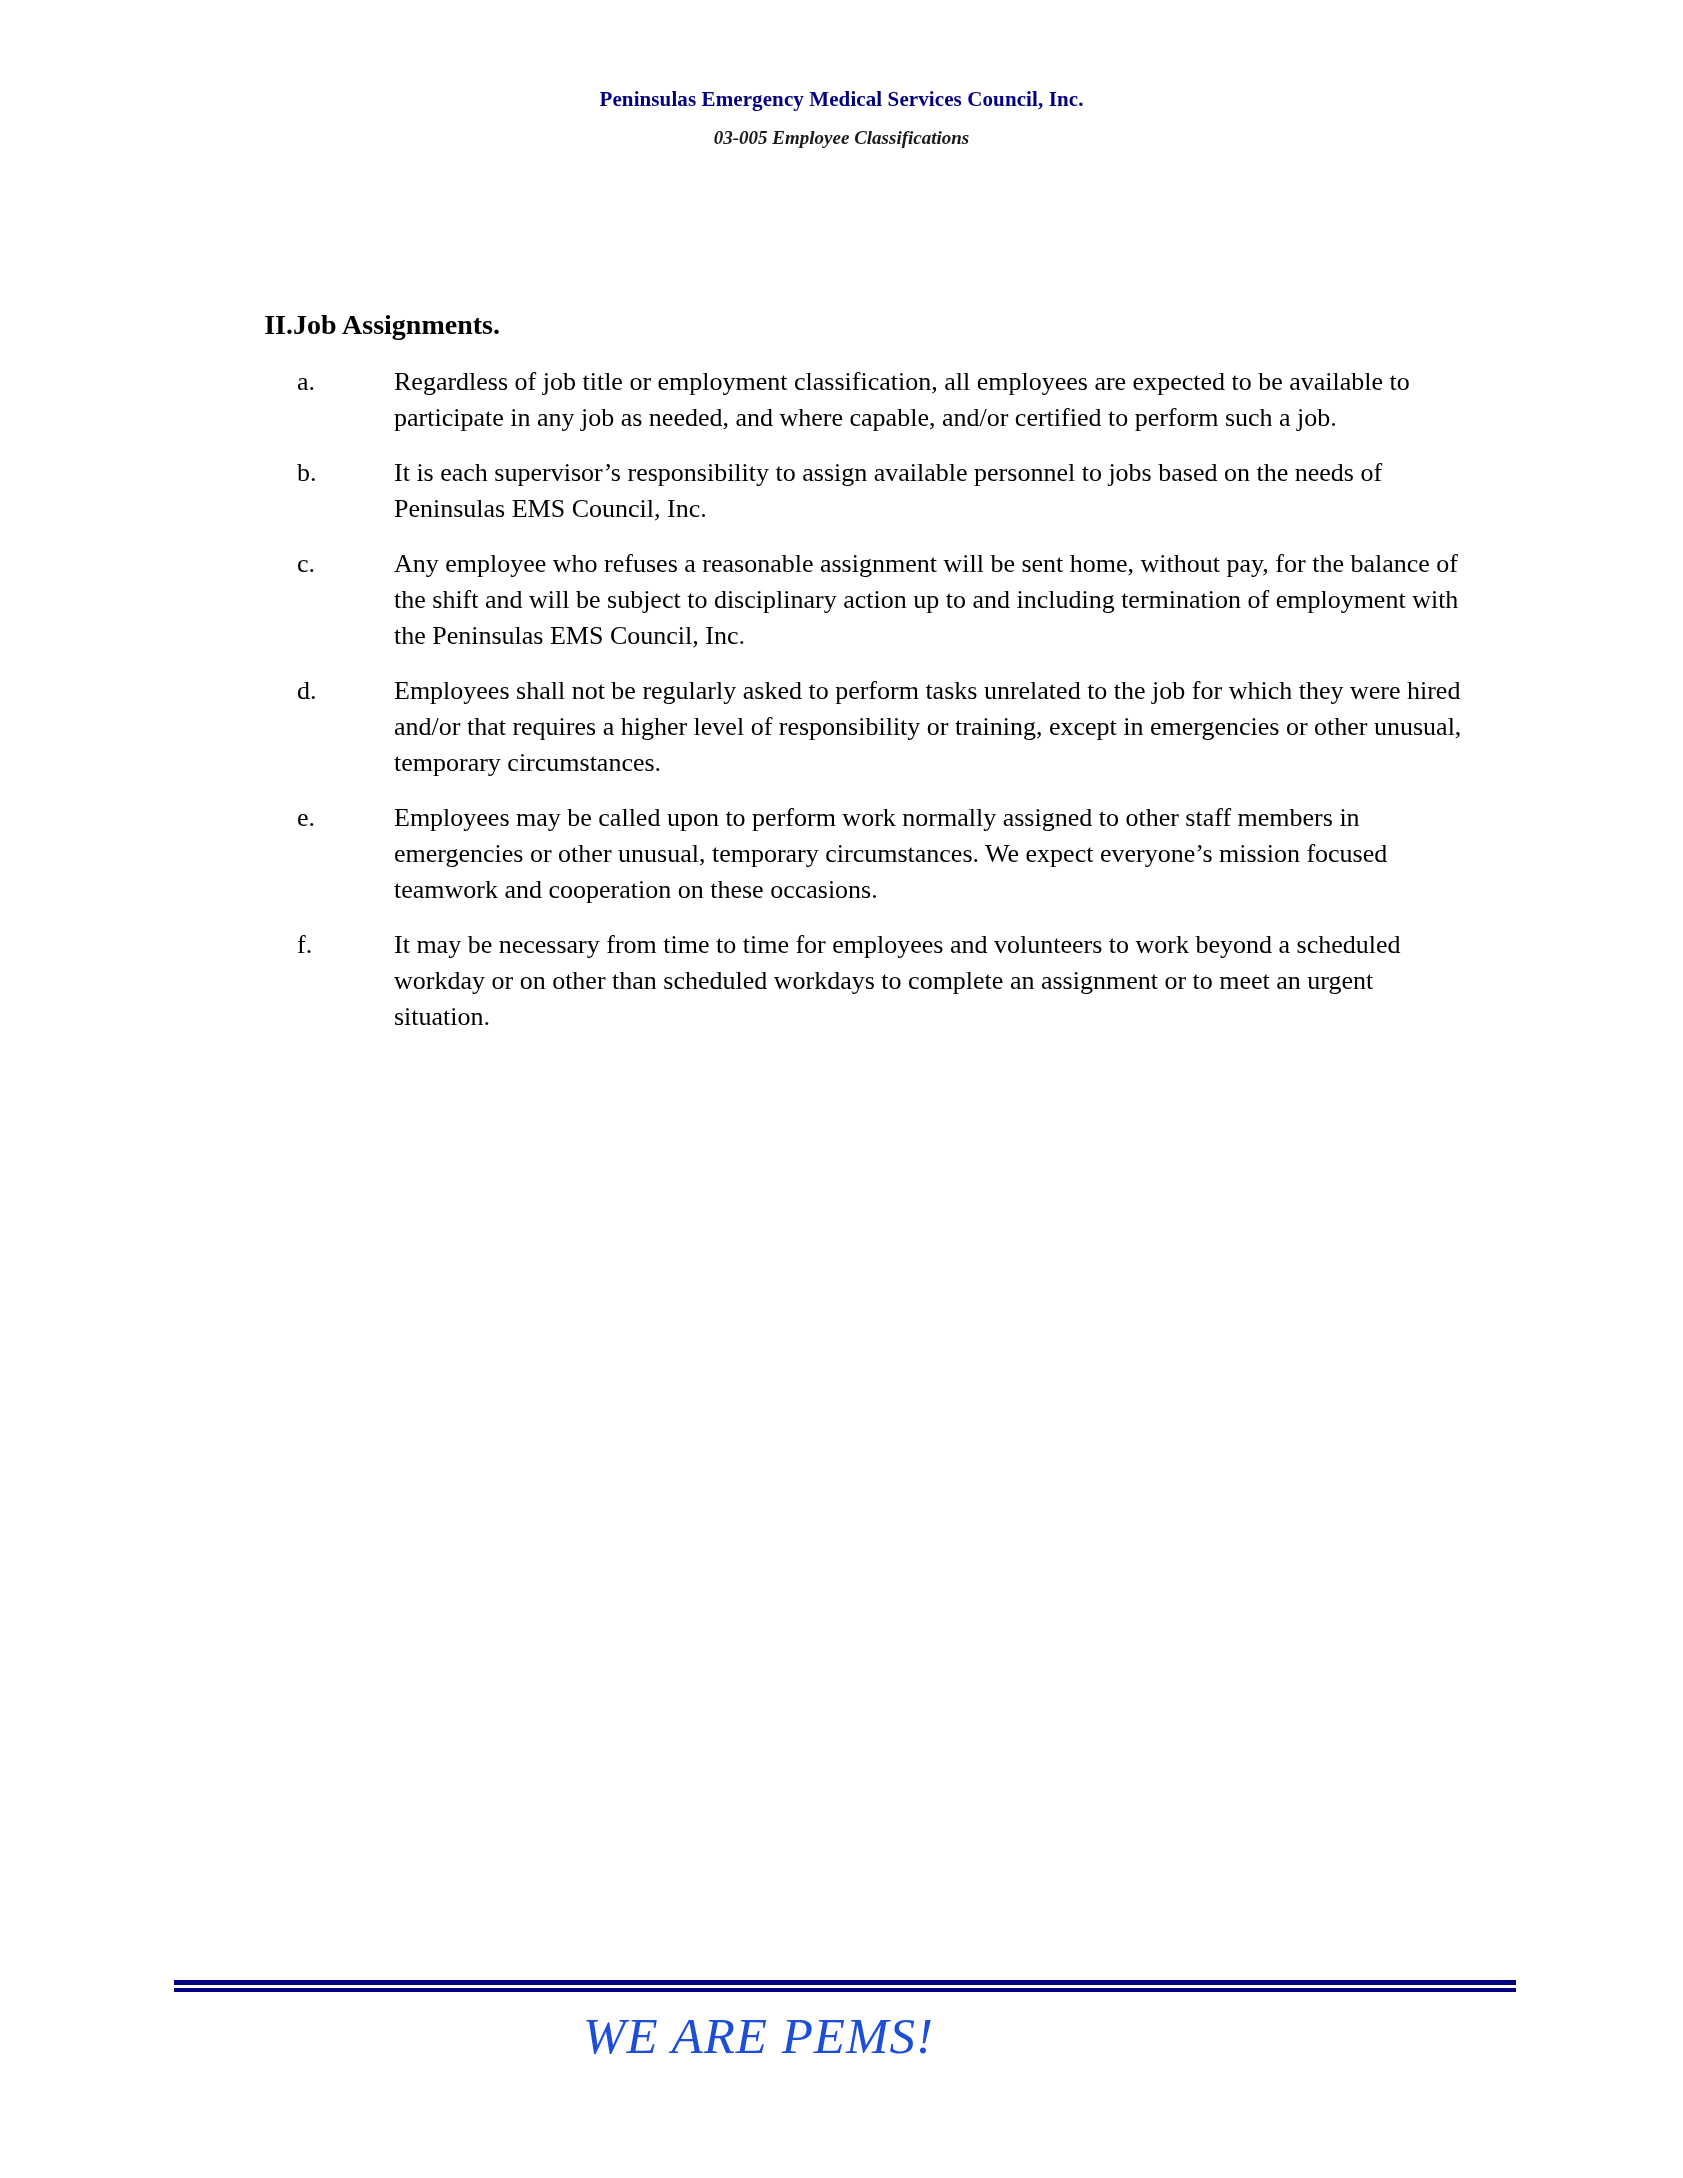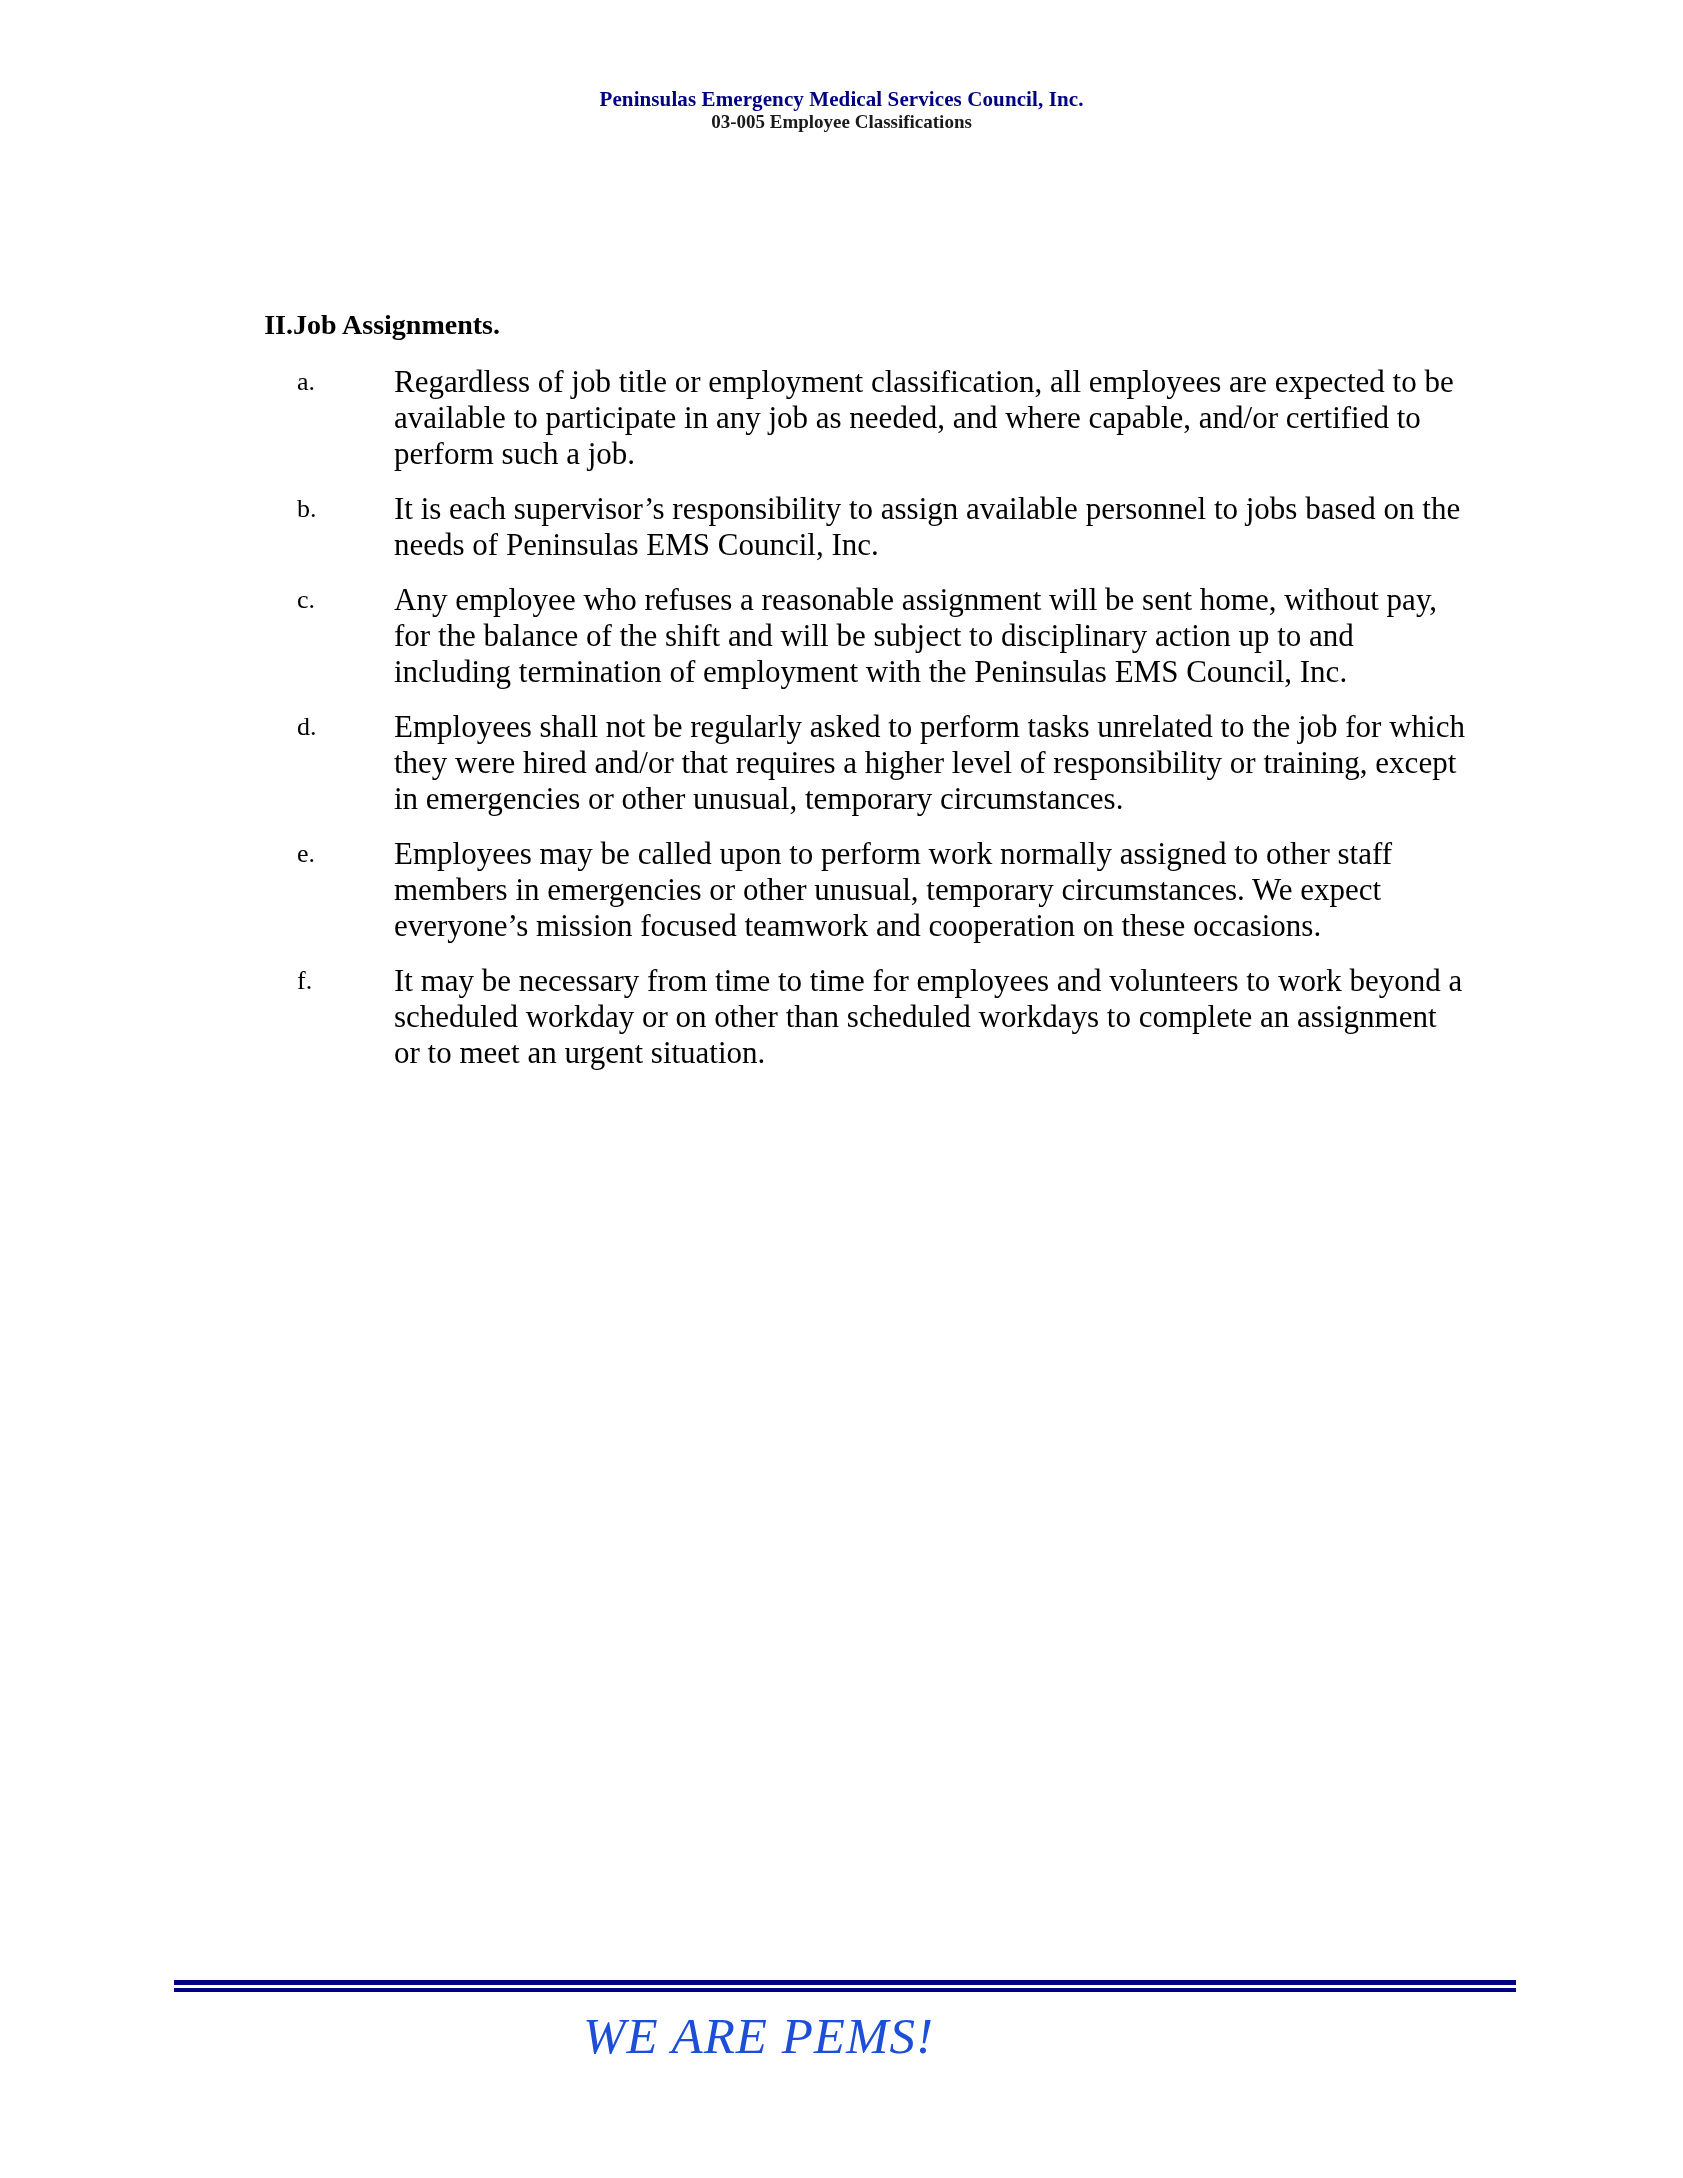--- a/index.html
+++ b/index.html
@@ -33,25 +33,26 @@
     font-family: "Liberation Serif", "DejaVu Serif", serif;
     font-weight: bold;
     font-size: 21px;
     letter-spacing: 0.1px;
     color: #000080;
     line-height: 1.15;
     white-space: nowrap;
   }
   .doc-header .doc-subtitle {
     font-family: "Liberation Serif", "DejaVu Serif", serif;
+    font-style: italic;
     font-weight: bold;
     font-size: 19px;
     color: #1a1a1a;
     line-height: 1.2;
-    margin-top: 0;
+    margin-top: 16px;
     white-space: nowrap;
   }
 
   
   .doc-body {
     position: absolute;
     top: 307px;
     left: 0;
     width: 1683px;
   }
@@ -86,21 +87,21 @@
     margin-bottom: 19px;
   }
   .list-item .marker {
     flex: 0 0 97px;
     width: 97px;
     font-size: 26px;
     line-height: 36px;
   }
   .list-item .item-text {
     flex: 1 1 auto;
-    font-size: 31px;
+    font-size: 26px;
     line-height: 36px;
     text-align: left;
     white-space: pre-line;
   }
 
   
   .doc-footer {
     position: absolute;
     left: 0;
     top: 1980px;

